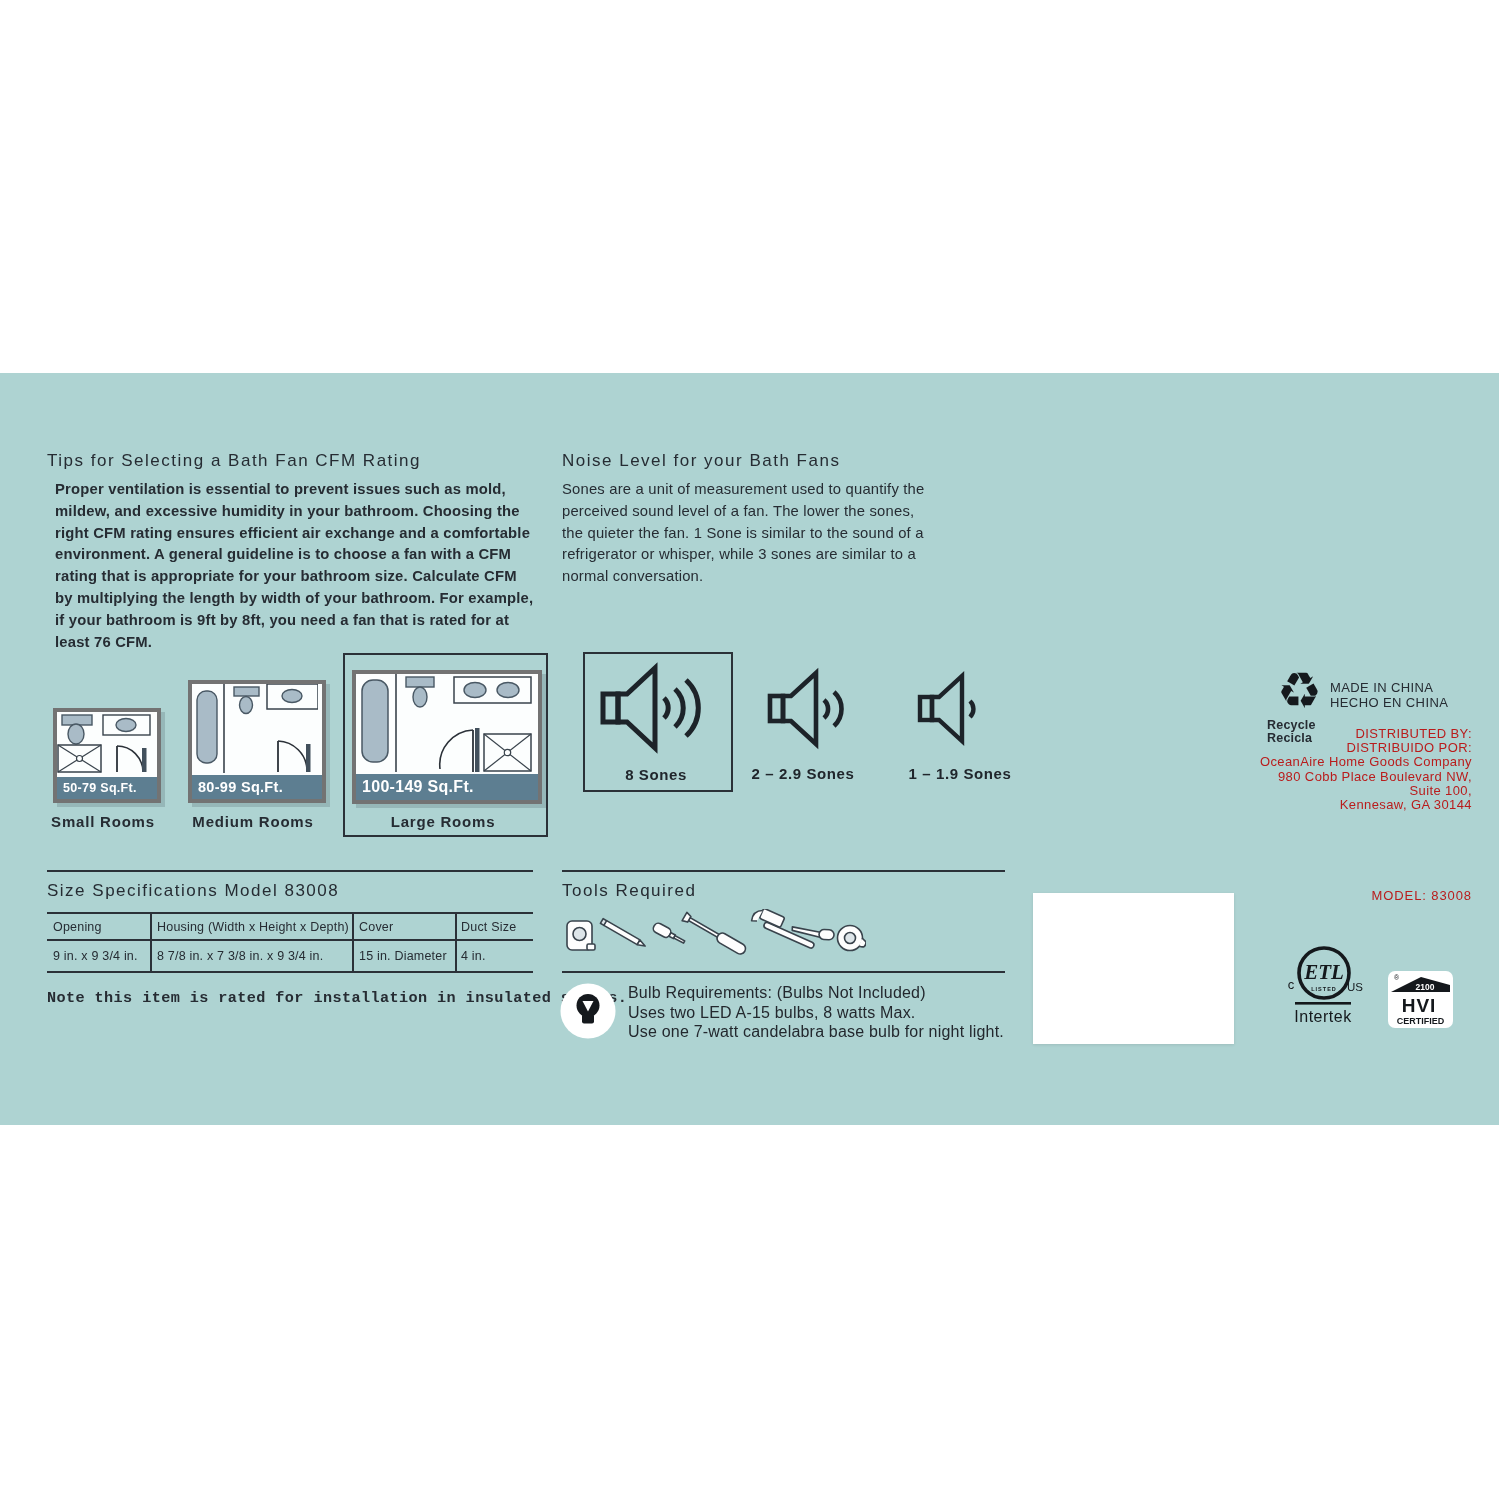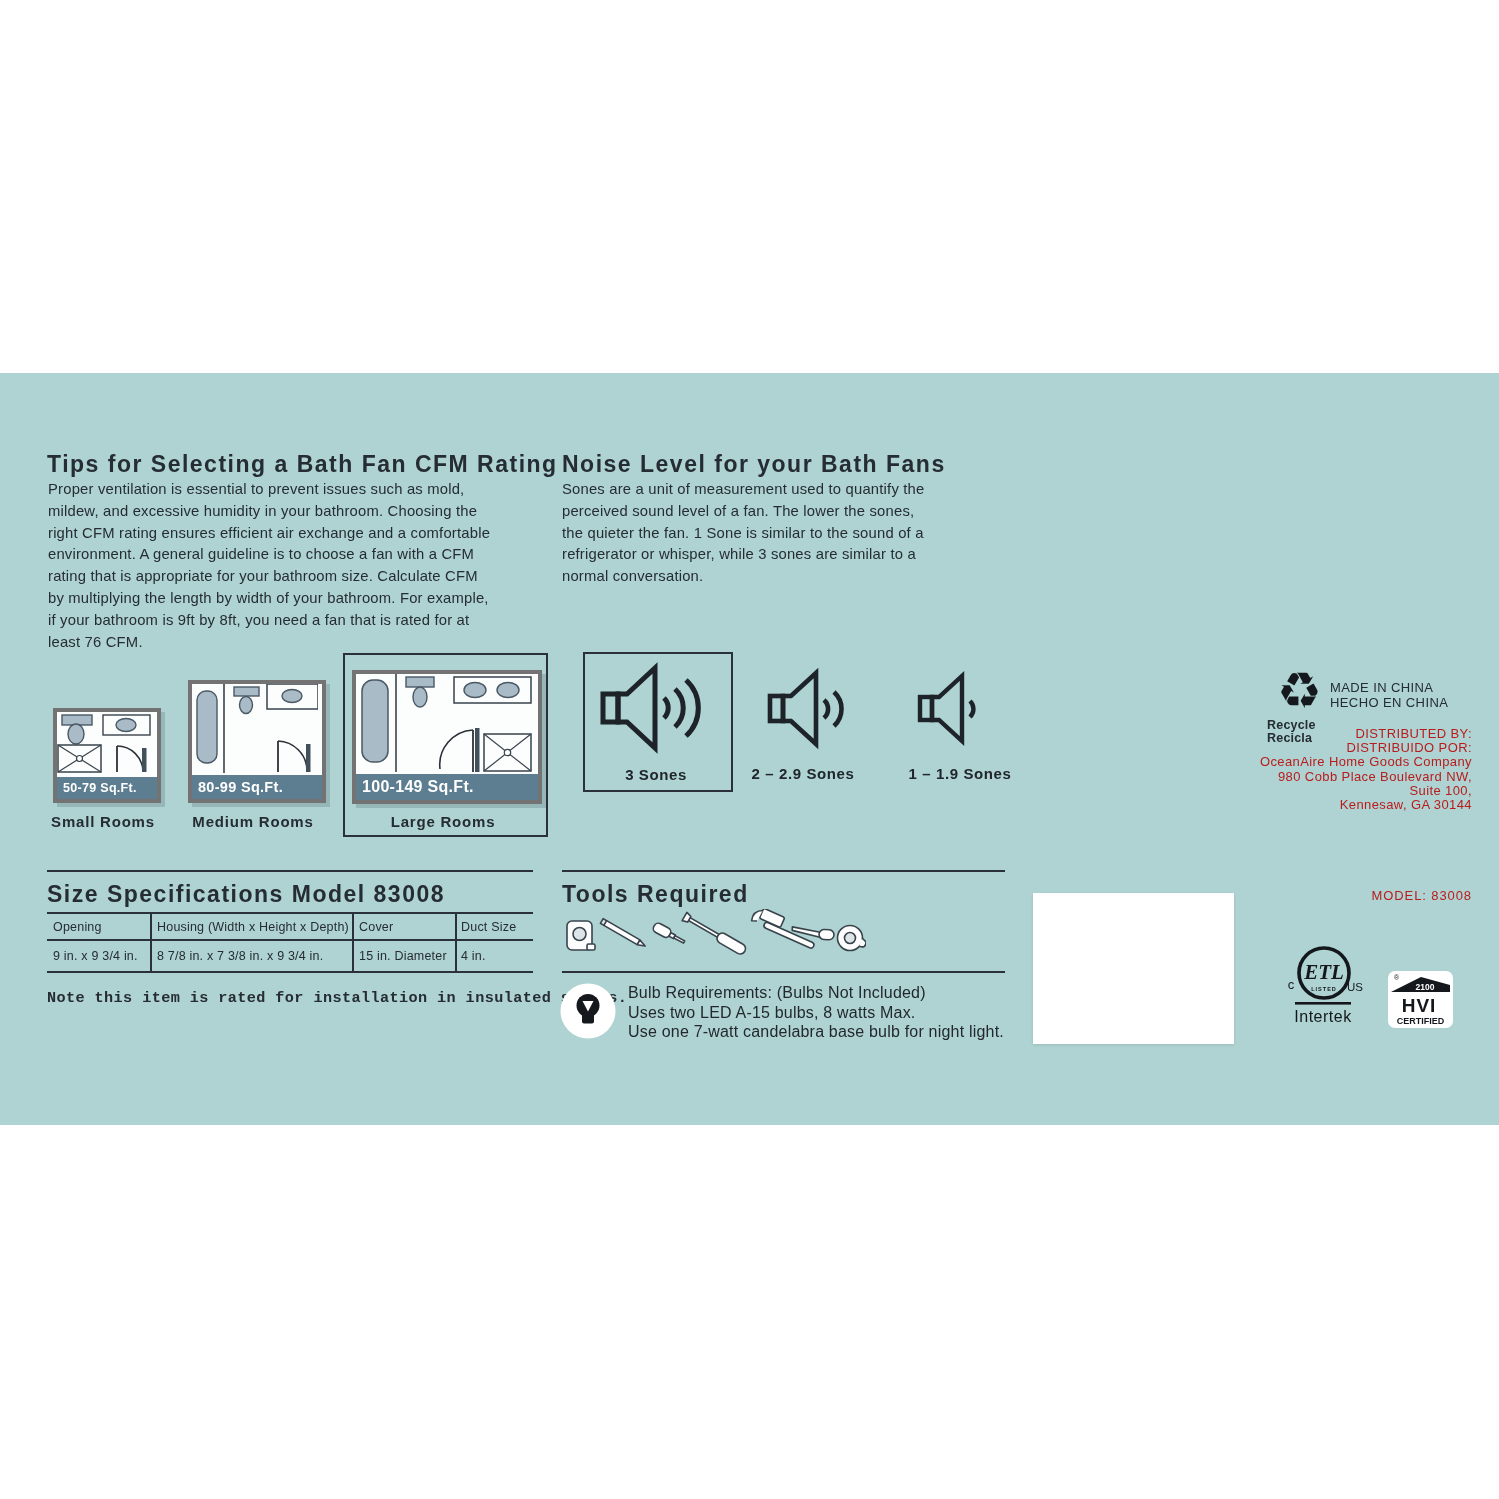--- a/index.html
+++ b/index.html
@@ -1,20 +1,20 @@
 <!DOCTYPE html>
 <html><head>
 <meta charset="utf-8">
 <style>
   html,body{margin:0;padding:0;background:#ffffff;}
   #canvas{position:relative;width:1499px;height:1499px;background:#ffffff;overflow:hidden;
           font-family:"Liberation Sans",sans-serif;color:#262c33;}
   .abs{position:absolute;}
   #panel{position:absolute;left:0;top:373px;width:1499px;height:752px;background:#aed3d2;}
-  .h1{font-size:23px;font-weight:700;letter-spacing:1.5px;color:#262c33;}
+  .h1{font-size:17px;font-weight:400;letter-spacing:1.5px;color:#262c33;}
   .body-text{font-size:14.8px;line-height:21.8px;letter-spacing:.2px;white-space:pre-line;color:#262c33;}
   .caption{font-size:15px;font-weight:600;letter-spacing:.8px;text-align:center;color:#262c33;}
   .room{border:4px solid #737373;background:#fcfefe;box-shadow:4px 4px 0 rgba(90,110,120,.28);}
   .room .band{position:absolute;left:0;right:0;bottom:0;background:#5d7e91;color:#ffffff;
               font-weight:600;letter-spacing:.3px;display:flex;align-items:center;padding-left:6px;}
   .sel-box{border:2px solid #2b3138;}
   .rule{background:#2b3138;height:2px;}
   .vrule{background:#2b3138;width:2px;}
   .cell{font-size:12.5px;letter-spacing:.2px;color:#262c33;white-space:nowrap;}
   .rt{font-size:13px;line-height:14.2px;letter-spacing:.4px;color:#b91c1c;text-align:right;white-space:nowrap;}
@@ -25,21 +25,21 @@
   #white-box{background:#ffffff;box-shadow:0 1px 3px rgba(0,0,0,.10);}
   #hvi-badge{background:#ffffff;border-radius:7px;}
 </style>
 </head>
 <body>
 
 <div id="canvas">
   <div id="panel">
 
     <div class="abs h1" style="left:47px;top:78px;">Tips for Selecting a Bath Fan CFM Rating</div>
-    <div class="abs body-text" style="left:48px;top:106px;width:512px;">Proper ventilation is essential to prevent issues such as mold,
+    <div class="abs body-text" style="left:55px;top:106px;width:512px;font-weight:bold;">Proper ventilation is essential to prevent issues such as mold,
 mildew, and excessive humidity in your bathroom. Choosing the
 right CFM rating ensures efficient air exchange and a comfortable
 environment. A general guideline is to choose a fan with a CFM
 rating that is appropriate for your bathroom size. Calculate CFM
 by multiplying the length by width of your bathroom. For example,
 if your bathroom is 9ft by 8ft, you need a fan that is rated for at
 least 76 CFM.</div>
 
     <div class="abs h1" style="left:562px;top:78px;">Noise Level for your Bath Fans</div>
     <div class="abs body-text" style="left:562px;top:106px;width:440px;">Sones are a unit of measurement used to quantify the
@@ -107,21 +107,21 @@
     <div class="abs sel-box" style="left:583px;top:279px;width:146px;height:136px;"></div>
     <svg class="abs" style="left:596px;top:288px;" width="112" height="94" viewBox="0 0 112 94">
       <g fill="none" stroke="#1d2329" stroke-width="5">
         <rect x="7" y="33" width="15" height="28"></rect>
         <polygon points="22,33 31,33 59,7 59,87 31,61 22,61"></polygon>
         <path d="M68,37 A14,14 0 0 1 68,57"></path>
         <path d="M79,28 A26,26 0 0 1 79,66"></path>
         <path d="M90,19 A38,38 0 0 1 90,75"></path>
       </g>
     </svg>
-    <div class="abs sone-label" style="left:583px;top:393px;width:146px;">3 Sones</div>
+    <div class="abs sone-label" style="left:583px;top:393px;width:146px;">8 Sones</div>
 
     <svg class="abs" style="left:764px;top:294px;" width="94" height="84" viewBox="0 0 94 84">
       <g fill="none" stroke="#1d2329" stroke-width="4.6">
         <rect x="6" y="29" width="13" height="25"></rect>
         <polygon points="19,29 27,29 52,6 52,77 27,54 19,54"></polygon>
         <path d="M60,33 A12,12 0 0 1 60,51"></path>
         <path d="M70,25 A23,23 0 0 1 70,59"></path>
       </g>
     </svg>
     <div class="abs sone-label" style="left:733px;top:392px;width:140px;">2 – 2.9 Sones</div>

